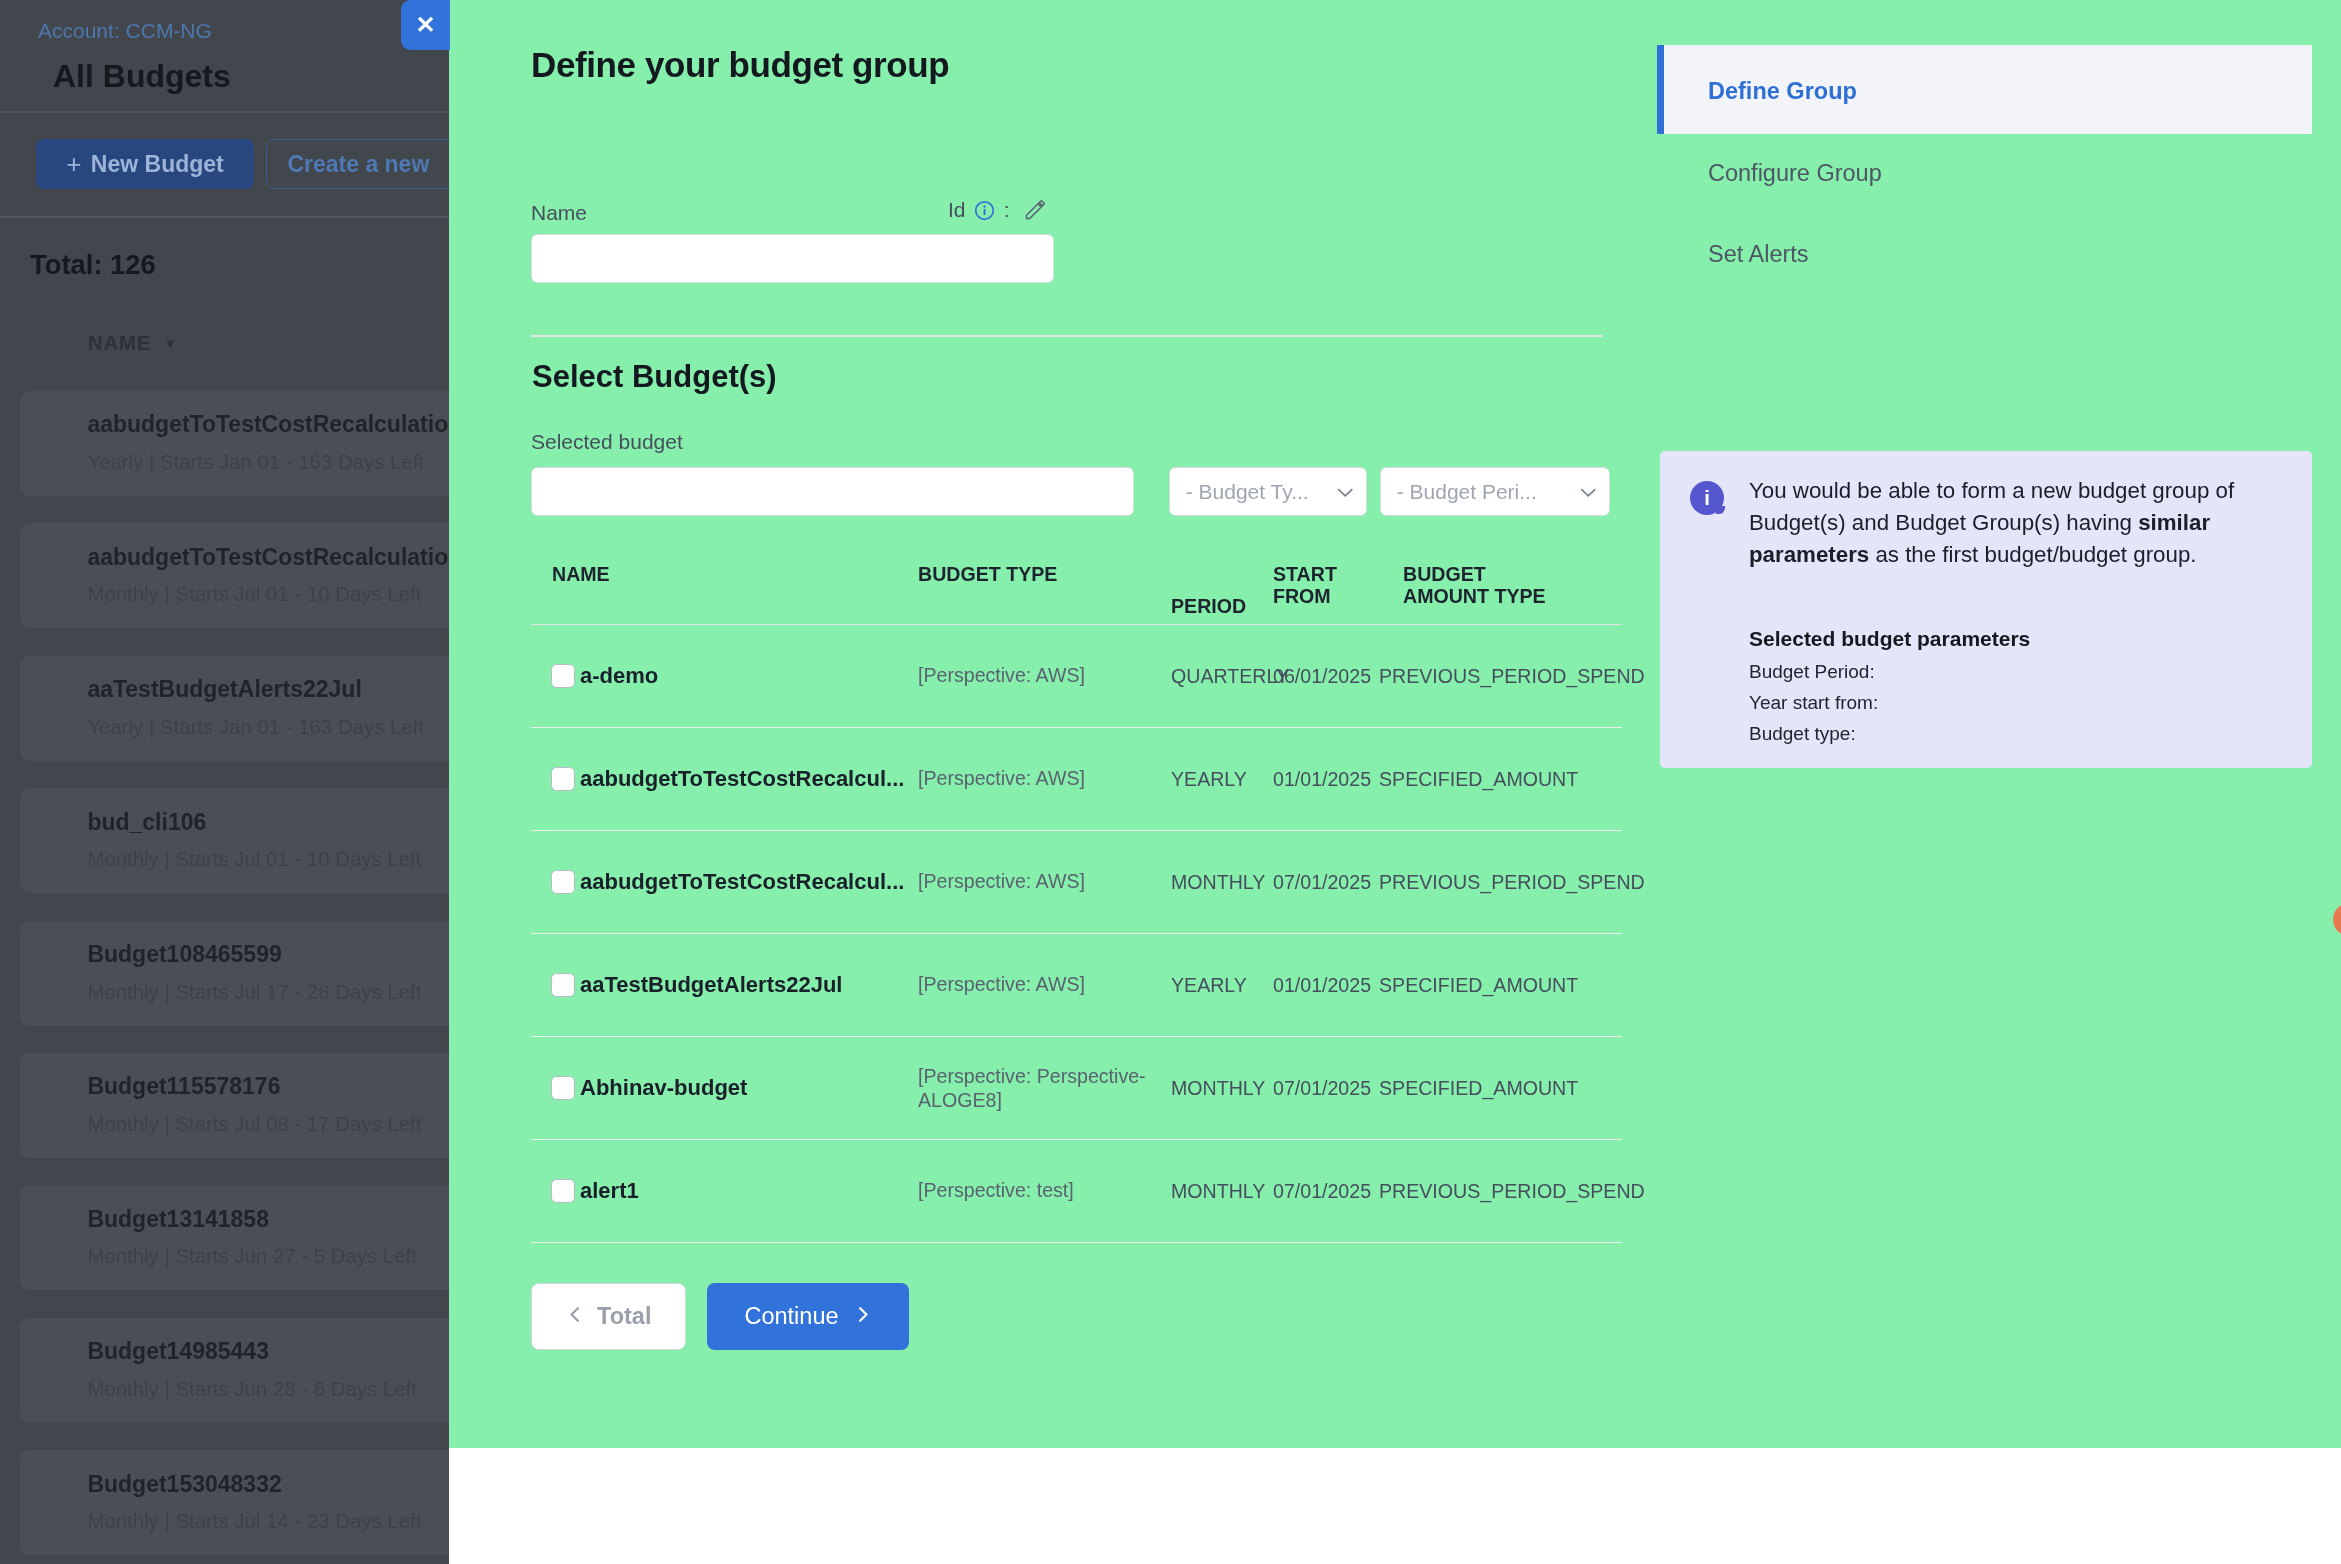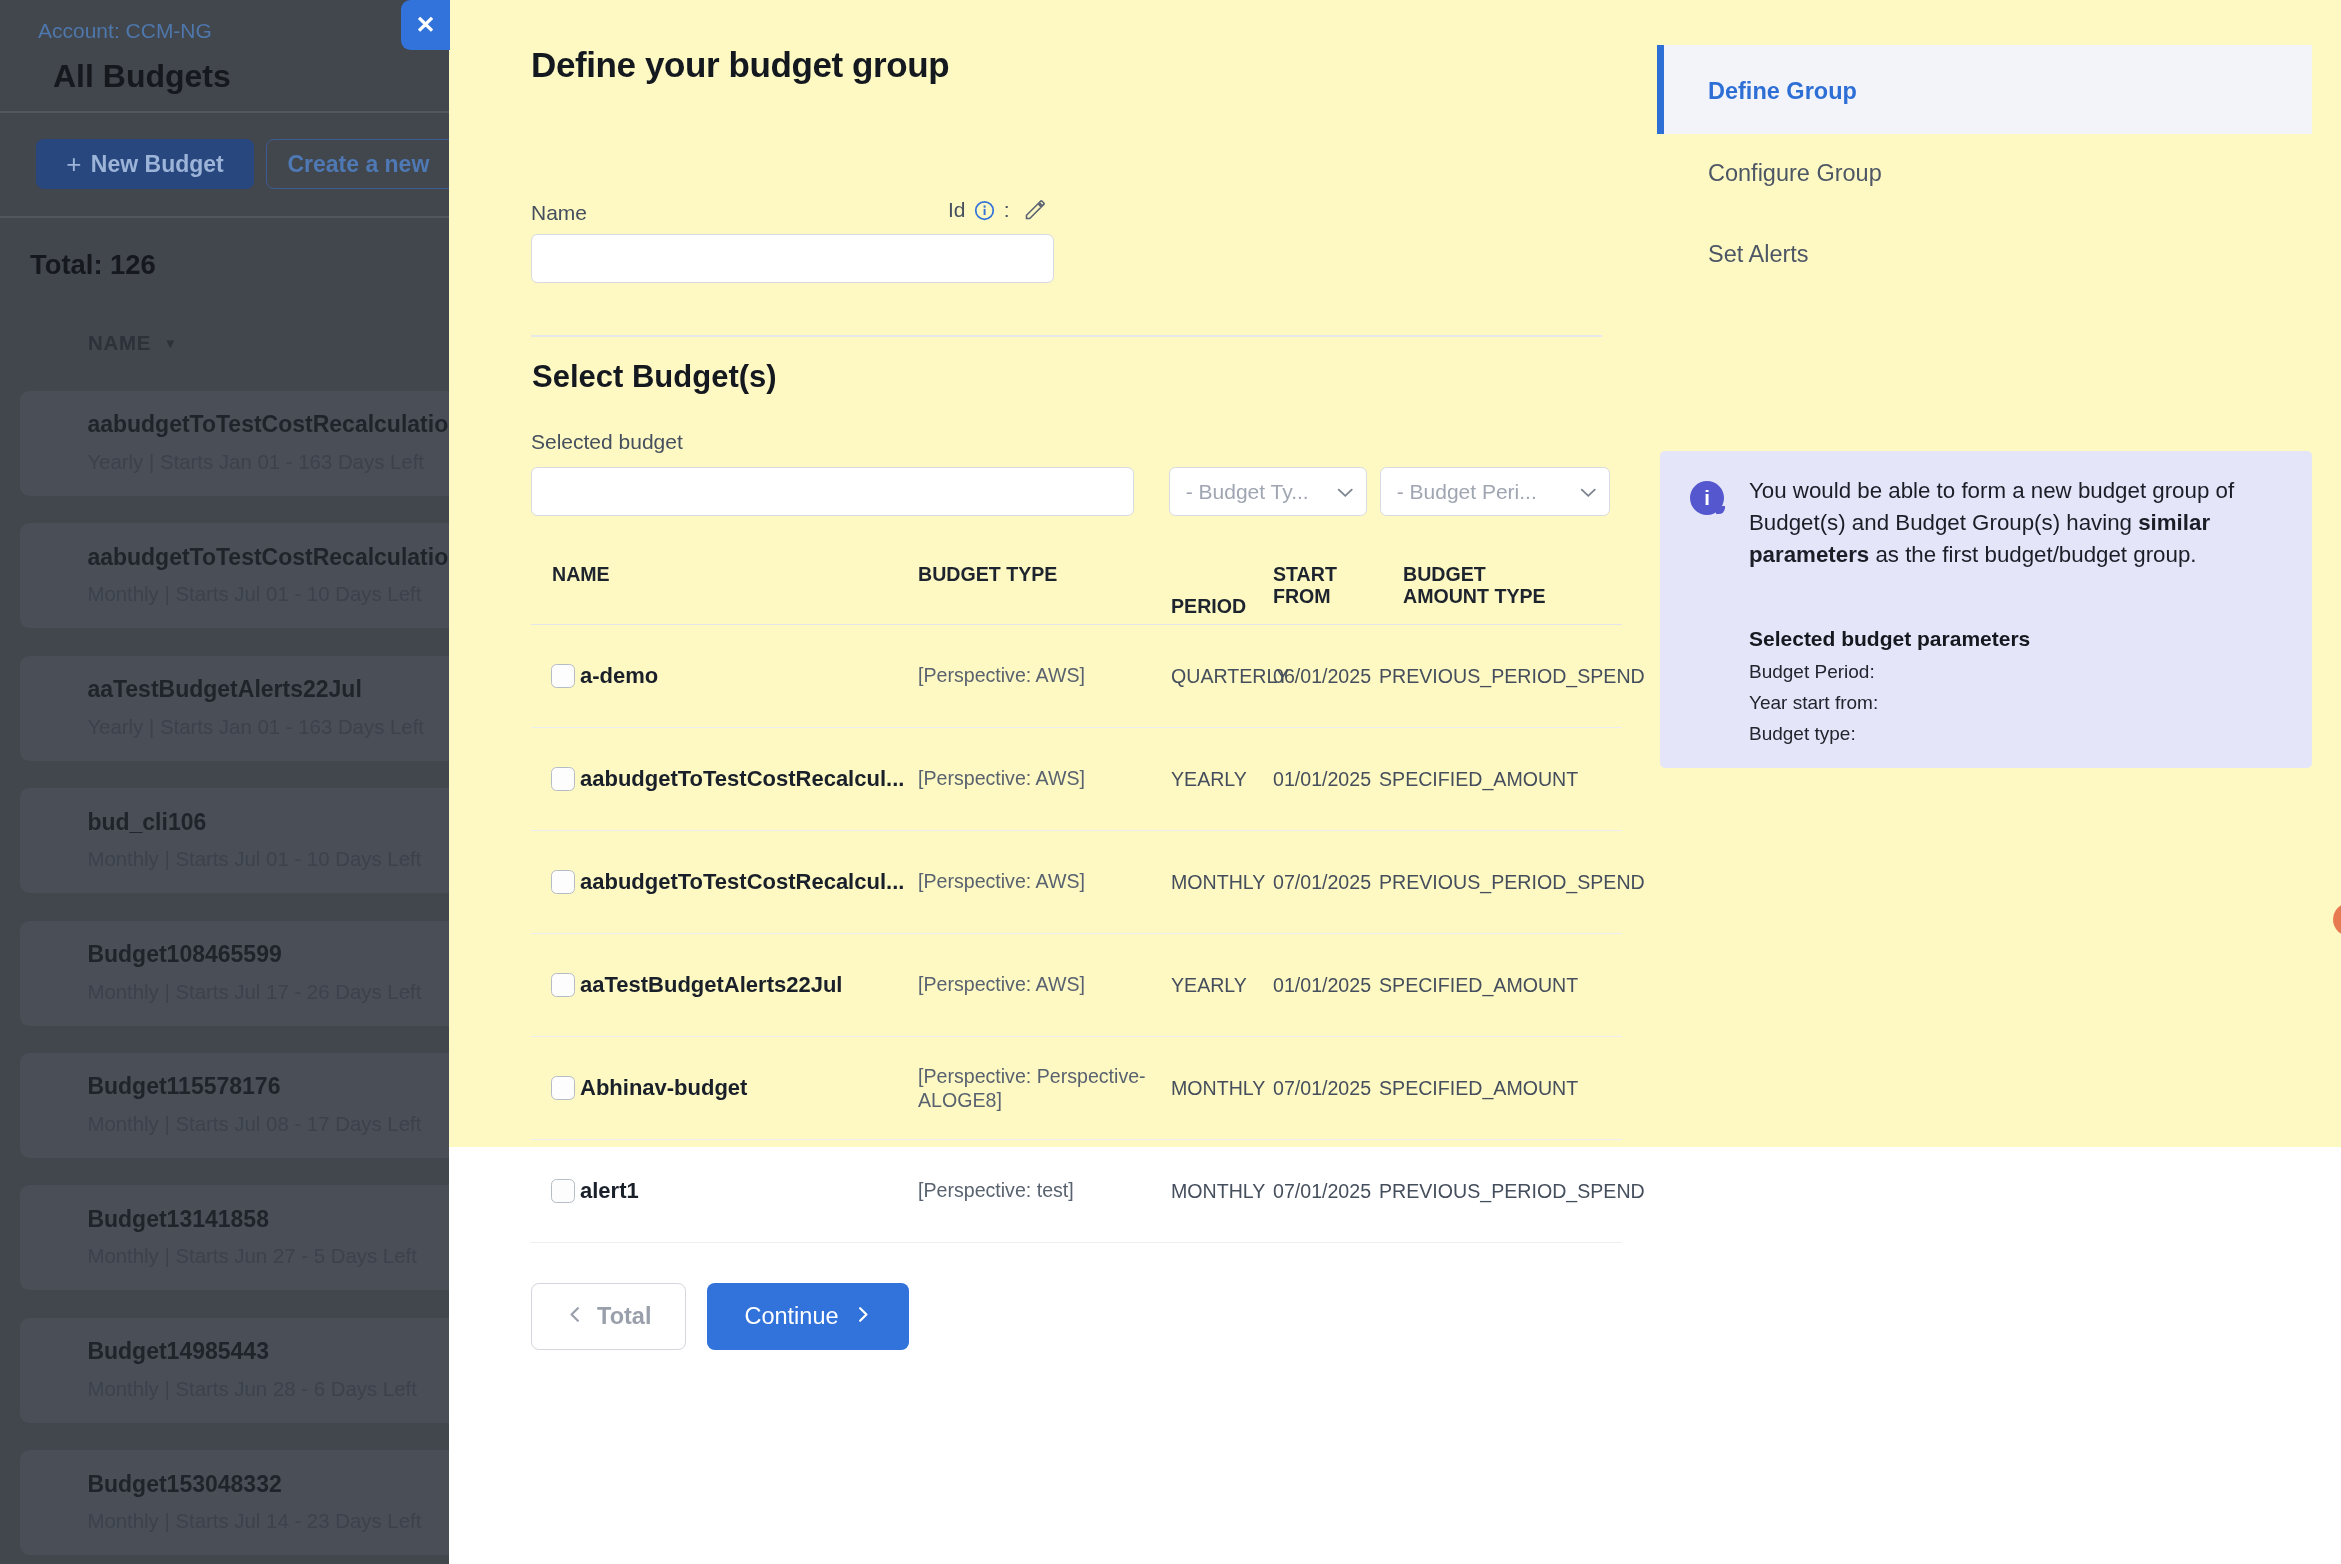--- a/index.html
+++ b/index.html
@@ -26,21 +26,21 @@
   .card{position:relative;width:444px;height:105px;background:#4a4e56;border-radius:9.4px;margin-bottom:27.4px;}
   .card-t{position:absolute;left:67px;top:20.4px;font-size:23px;font-weight:700;color:#1f242b;white-space:nowrap;}
   .card-s{position:absolute;left:67px;top:60px;font-size:20.4px;color:#3c424c;white-space:nowrap;}
 
   
   .close{position:absolute;left:401px;top:0;width:49px;height:50px;background:#3173da;border:none;
          border-radius:9.4px 0 0 9.4px;color:#fff;font-size:24px;font-weight:700;font-family:inherit;
          display:flex;align-items:center;justify-content:center;cursor:pointer;z-index:5;}
 
   
-  .drawer{position:absolute;left:449px;top:0;width:1893px;height:1147px;background:#fef9c3;}
+  .drawer{position:absolute;left:449px;top:0;width:1893px;height:1448px;background:#86efac;}
   .d-title{position:absolute;left:82px;top:45px;font-size:35px;font-weight:700;color:#14181f;letter-spacing:-0.4px;white-space:nowrap;}
   .d-desc{position:absolute;left:82px;top:111px;width:1097px;font-size:21.6px;line-height:32px;color:#21262f;}
   .lbl{position:absolute;font-size:21px;color:#454f5e;white-space:nowrap;}
   .name-lbl{left:82px;top:201px;}
   .id-group{position:absolute;left:499px;top:198px;display:flex;align-items:center;gap:8.6px;font-size:21px;color:#454f5e;}
   .id-group svg{display:block;}
   .tinput{position:absolute;background:#fff;border:1.6px solid #d8dae1;border-radius:6.3px;box-sizing:border-box;
           font-family:inherit;font-size:21px;color:#21262f;padding:0 14px;}
   .name-input{left:82px;top:234px;width:523px;height:49px;}
   .d-hr{position:absolute;left:82px;top:335px;width:1071px;height:1.6px;background:#e7e8ec;}

